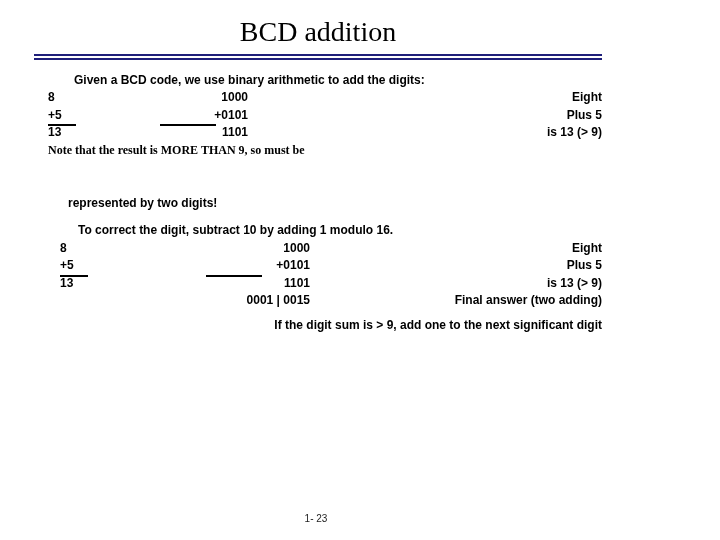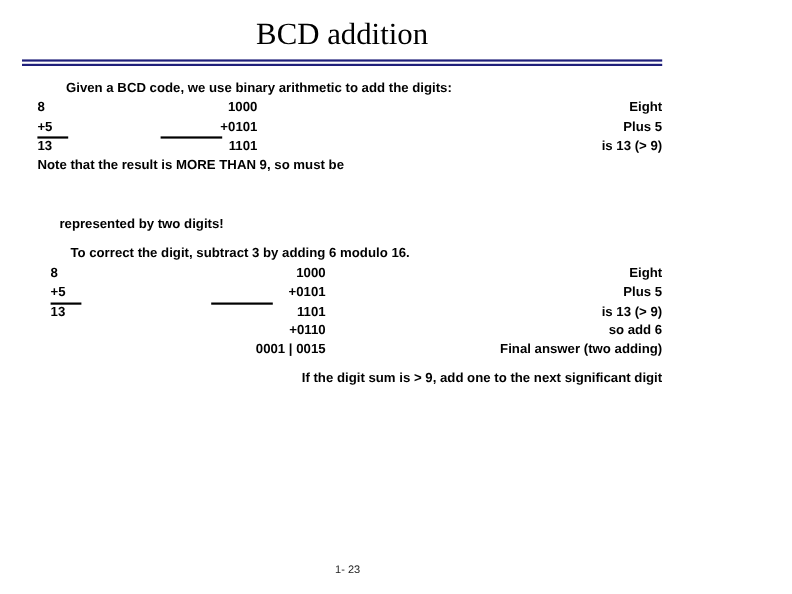--- a/index.html
+++ b/index.html
@@ -10,21 +10,21 @@
     background: #fff;
     font-family: Verdana, Arial, sans-serif;
     color: #000;
     box-sizing: border-box;
     overflow: hidden;
   }
   .slide {
     width: 632px;
     height: 540px;
     position: relative;
-    padding: 12px 30px 0 20px;
+    padding: 12px 30px 0 34px;
     box-sizing: border-box;
   }
   .title {
     font-family: "Times New Roman", serif;
     font-size: 28px;
     text-align: center;
     margin: 4px 0 6px 0;
   }
   .rule {
     border-top: 2px solid #1f1f7a;
@@ -58,20 +58,21 @@
     flex: 1;
     text-align: right;
   }
   .uline {
     border-top: 2px solid #000;
     position: absolute;
   }
   .note {
     padding-left: 18px;
     text-indent: -4px;
+    font-family: Liberation Serif, serif;
   }
   .block2-bin {
     width: 190px;
     text-align: right;
     padding-right: 22px;
     position: relative;
   }
   .footer {
     position: absolute;
     bottom: 16px;
@@ -111,46 +112,41 @@
       <div class="col-dec">13</div>
       <div class="col-bin">1101</div>
       <div class="col-desc">is 13 (&gt; 9)</div>
     </div>
 
     <div class="note">Note that the result is MORE THAN 9, so must be</div>
     <div style="padding-left:34px;margin-top:36px;">represented by two digits!</div>
 
     <div style="height:10px;"></div>
 
-    <div style="padding-left:44px;">To correct the digit, subtract 3 by adding 6 modulo 16.</div>
+    <div style="padding-left:44px;">To correct the digit, subtract 10 by adding 1 modulo 16.</div>
 
     <div class="row">
       <div class="col-dec" style="padding-left:26px;">8</div>
       <div class="block2-bin">1000</div>
       <div class="col-desc">Eight</div>
     </div>
     <div class="row">
       <div class="col-dec" style="padding-left:26px;">+5</div>
       <div class="block2-bin">+0101</div>
       <div class="col-desc">Plus 5</div>
     </div>
     <div class="row" style="position:relative;">
       <div class="uline" style="left:26px; width:28px; top:0;"></div>
       <div class="uline" style="left:172px; width:56px; top:0;"></div>
       <div class="col-dec" style="padding-left:26px;">13</div>
       <div class="block2-bin">1101</div>
       <div class="col-desc">is 13 (&gt; 9)</div>
     </div>
     <div class="row">
       <div class="col-dec" style="padding-left:26px;"></div>
-      <div class="block2-bin">+0110</div>
-      <div class="col-desc">so add 6</div>
-    </div>
-    <div class="row">
-      <div class="col-dec" style="padding-left:26px;"></div>
       <div class="block2-bin">0001 | 0015</div>
       <div class="col-desc" style="padding-left:14px;">Final answer (two adding)</div>
     </div>
 
     <div style="height:8px;"></div>
     <div style="padding-left:30px;text-align:right;">If the digit sum is &gt; 9, add one to the next significant digit</div>
 
   </div>
 
   <div class="footer">1- 23</div>

